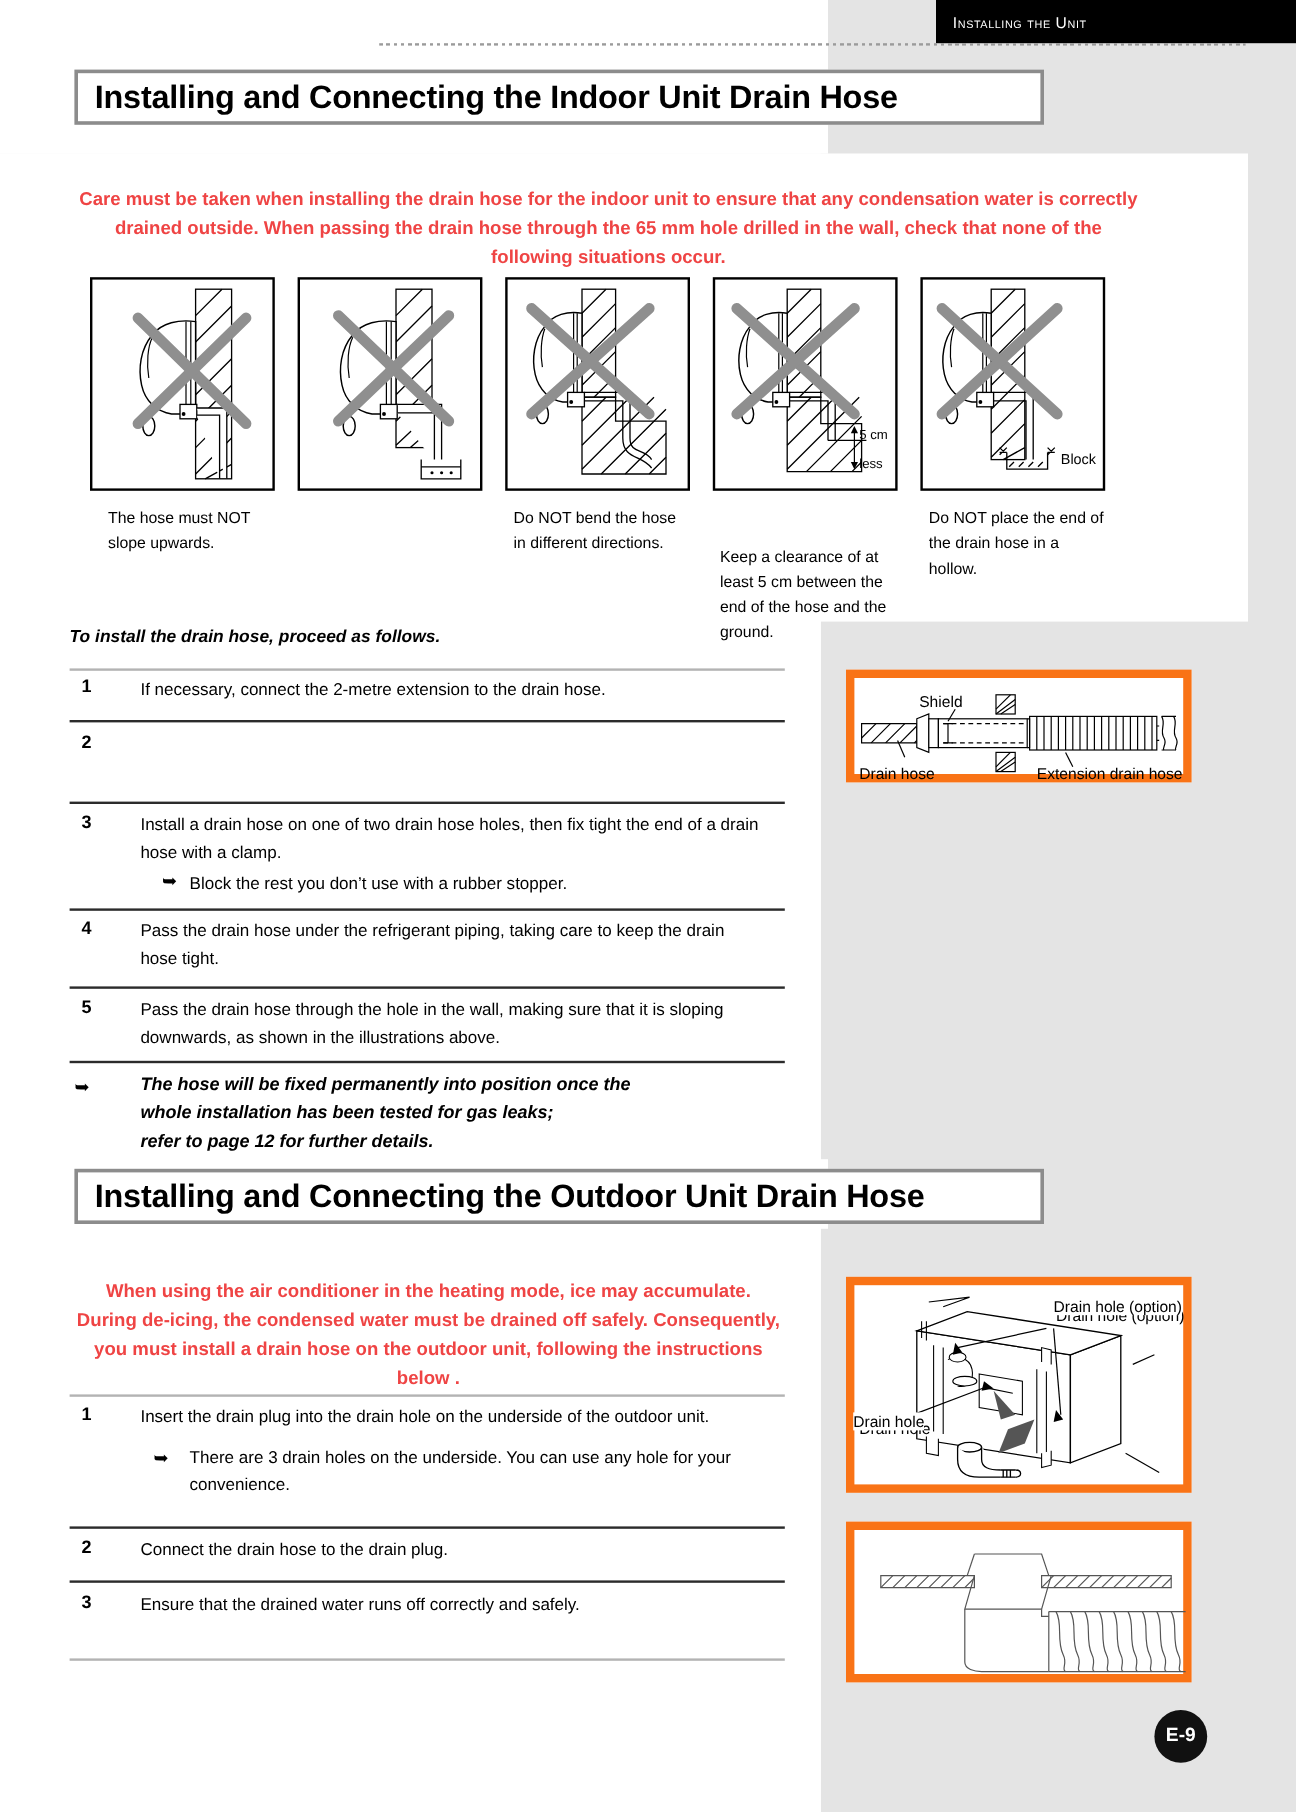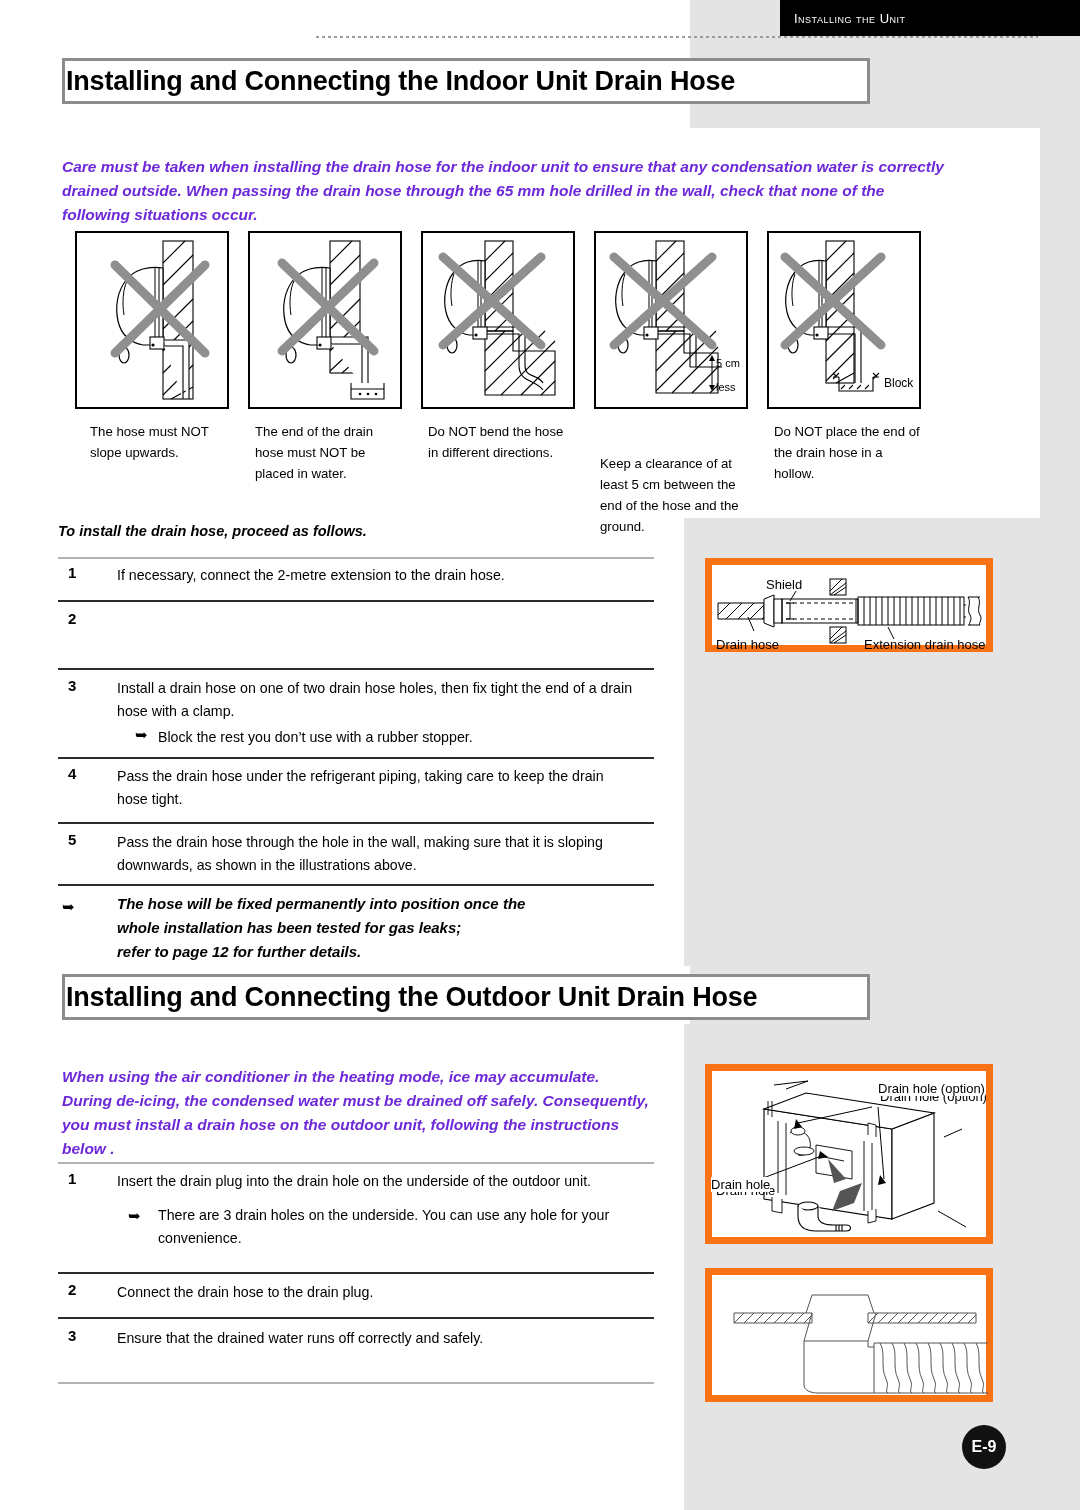--- a/index.html
+++ b/index.html
@@ -56,37 +56,37 @@
   }
 
   
   .title-bar {
     position: absolute;
     box-sizing: border-box;
     background: #ffffff;
     border: 3px solid #8c8c8c;
     display: flex;
     align-items: center;
-    padding-left: 1px;
+    padding-left: 14px;
   }
   .title-bar .title-text {
     font-size: 27px;
     font-weight: bold;
     color: #000;
     letter-spacing: -0.2px;
   }
 
   
   .intro {
     position: absolute;
-    font-style: italic;
     font-weight: bold;
     font-size: 15.5px;
     line-height: 24px;
-    color: #6d28d9;
+    color: #ef4444;
+    text-align: center;
   }
 
   
   .panel {
     position: absolute;
     box-sizing: border-box;
     border: 2px solid #000;
     background: #fff;
     overflow: hidden;
   }
@@ -364,21 +364,20 @@
       </g>
       <g stroke="#8f8f8f" stroke-width="9" stroke-linecap="round">
         <line x1="16" y1="24" x2="112" y2="112"></line>
         <line x1="112" y1="24" x2="16" y2="112"></line>
       </g>
     </svg>
     <span class="svg-label" style="position:absolute;left:115px;top:143px;font-size:12px;">Block</span>
   </div>
 
   <div class="caption" style="left:90px;top:421px;width:140px;">The hose must NOT slope upwards.</div>
-  <div class="caption" style="left:255px;top:421px;width:150px;">The end of the drain hose must NOT be placed in water.</div>
   <div class="caption" style="left:428px;top:421px;width:145px;">Do NOT bend the hose in different directions.</div>
   <div class="caption" style="left:600px;top:421px;width:155px;margin-top:32px;">Keep a clearance of at least 5 cm between the end of the hose and the ground.</div>
   <div class="caption" style="left:774px;top:421px;width:150px;">Do NOT place the end of the drain hose in a hollow.</div>
 
   <div class="proc-head" style="left:58px;top:523px;">To install the drain hose, proceed as follows.</div>
 
   <div class="rule-thin" style="left:58px;top:557px;width:596px;"></div>
 
   <div class="step-num" style="left:68px;top:564px;">1</div>
   <div class="step-txt" style="left:117px;top:564px;width:520px;">If necessary, connect the 2-metre extension to the drain hose.</div>

